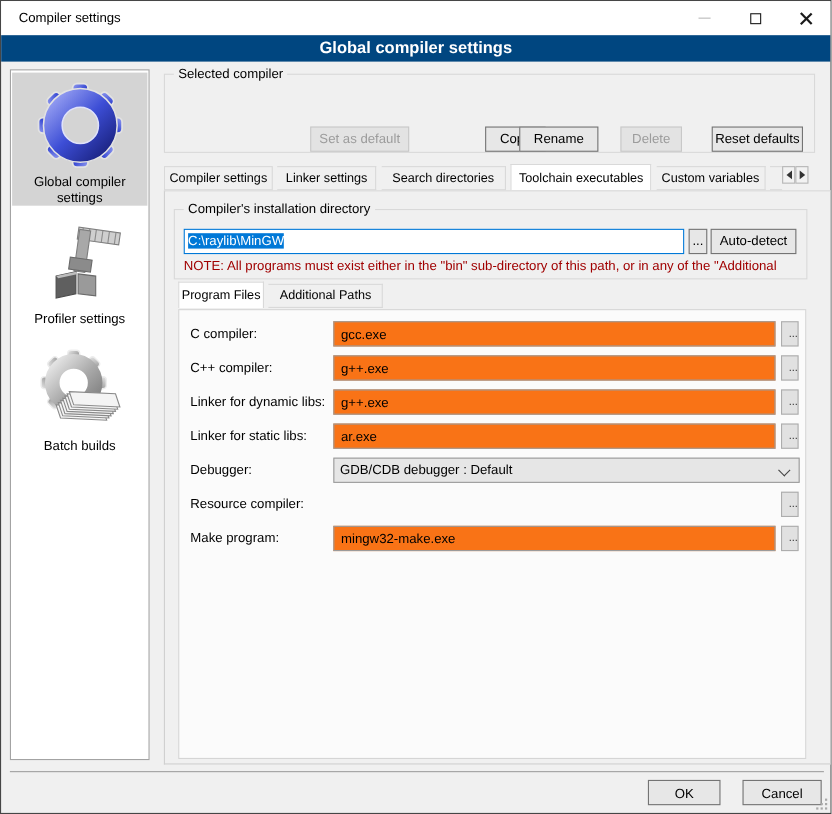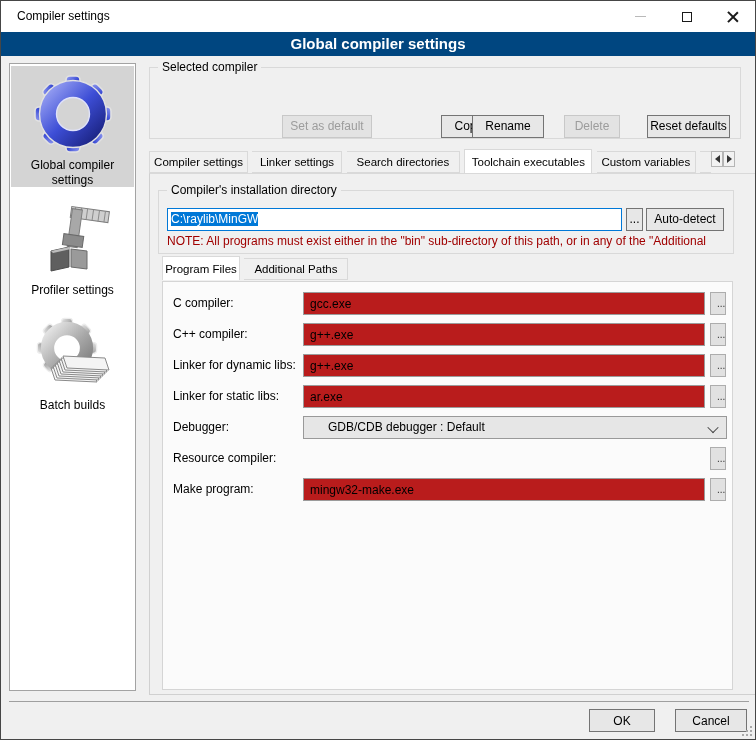--- a/index.html
+++ b/index.html
@@ -74,26 +74,26 @@
   #note{position:absolute;left:8px;top:43px;width:564px;font-size:12px;color:#a00000;white-space:nowrap;overflow:hidden;}
 
   
   #subtabstrip{position:absolute;left:12px;top:82px;height:25px;white-space:nowrap;}
   #subtab-0{width:78px;} #subtab-1{width:104px;}
   
   #innerpanel{position:absolute;left:12px;top:107px;width:571px;height:409px;background:#fbfbfb;border:1px solid #d5d5d5;}
 
   .frow{position:absolute;left:0;width:100%;height:23px;}
   .frow .flabel{position:absolute;left:10px;top:4px;font-size:12px;color:#000;}
-  .finput{position:absolute;left:140px;top:0;width:402px;height:23px;background:#b91c1c;border:1px solid #9b9b9b;
+  .finput{position:absolute;left:140px;top:0;width:402px;height:23px;background:#f97316;border:1px solid #9b9b9b;
       font-size:12px;padding:0 0 0 6px;color:#000;}
   .fbrowse{position:absolute;left:547px;top:0;width:16px;height:23px;background:#e1e1e1;border:1px solid #adadad;
       font-size:10px;line-height:19px;text-align:center;color:#333;}
   .fcombo{position:absolute;left:140px;top:0;width:424px;height:23px;background:#e6e6e6;border:1px solid #999;
-      font-size:12px;line-height:21px;padding-left:24px;color:#000;}
+      font-size:12px;line-height:21px;padding-left:5px;color:#000;}
   #frow-0{top:10px;} #frow-1{top:41px;} #frow-2{top:72px;} #frow-3{top:103px;}
   #frow-4{top:134px;} #frow-5{top:165px;} #frow-6{top:196px;}
 
   
   #footer-sep{position:absolute;left:8px;top:700px;width:740px;height:1px;background:#9f9f9f;}
   #btn-ok{left:588px;top:708px;width:66px;}
   #btn-cancel{left:674px;top:708px;width:72px;}
   .footer-btn{position:absolute;height:23px;background:#e7e7e7;border:1px solid #747474;font-size:12px;line-height:21px;text-align:center;}
   #grip{position:absolute;right:3px;bottom:3px;width:12px;height:12px;}
   #grip i{position:absolute;width:2px;height:2px;background:#a9a9a9;}

